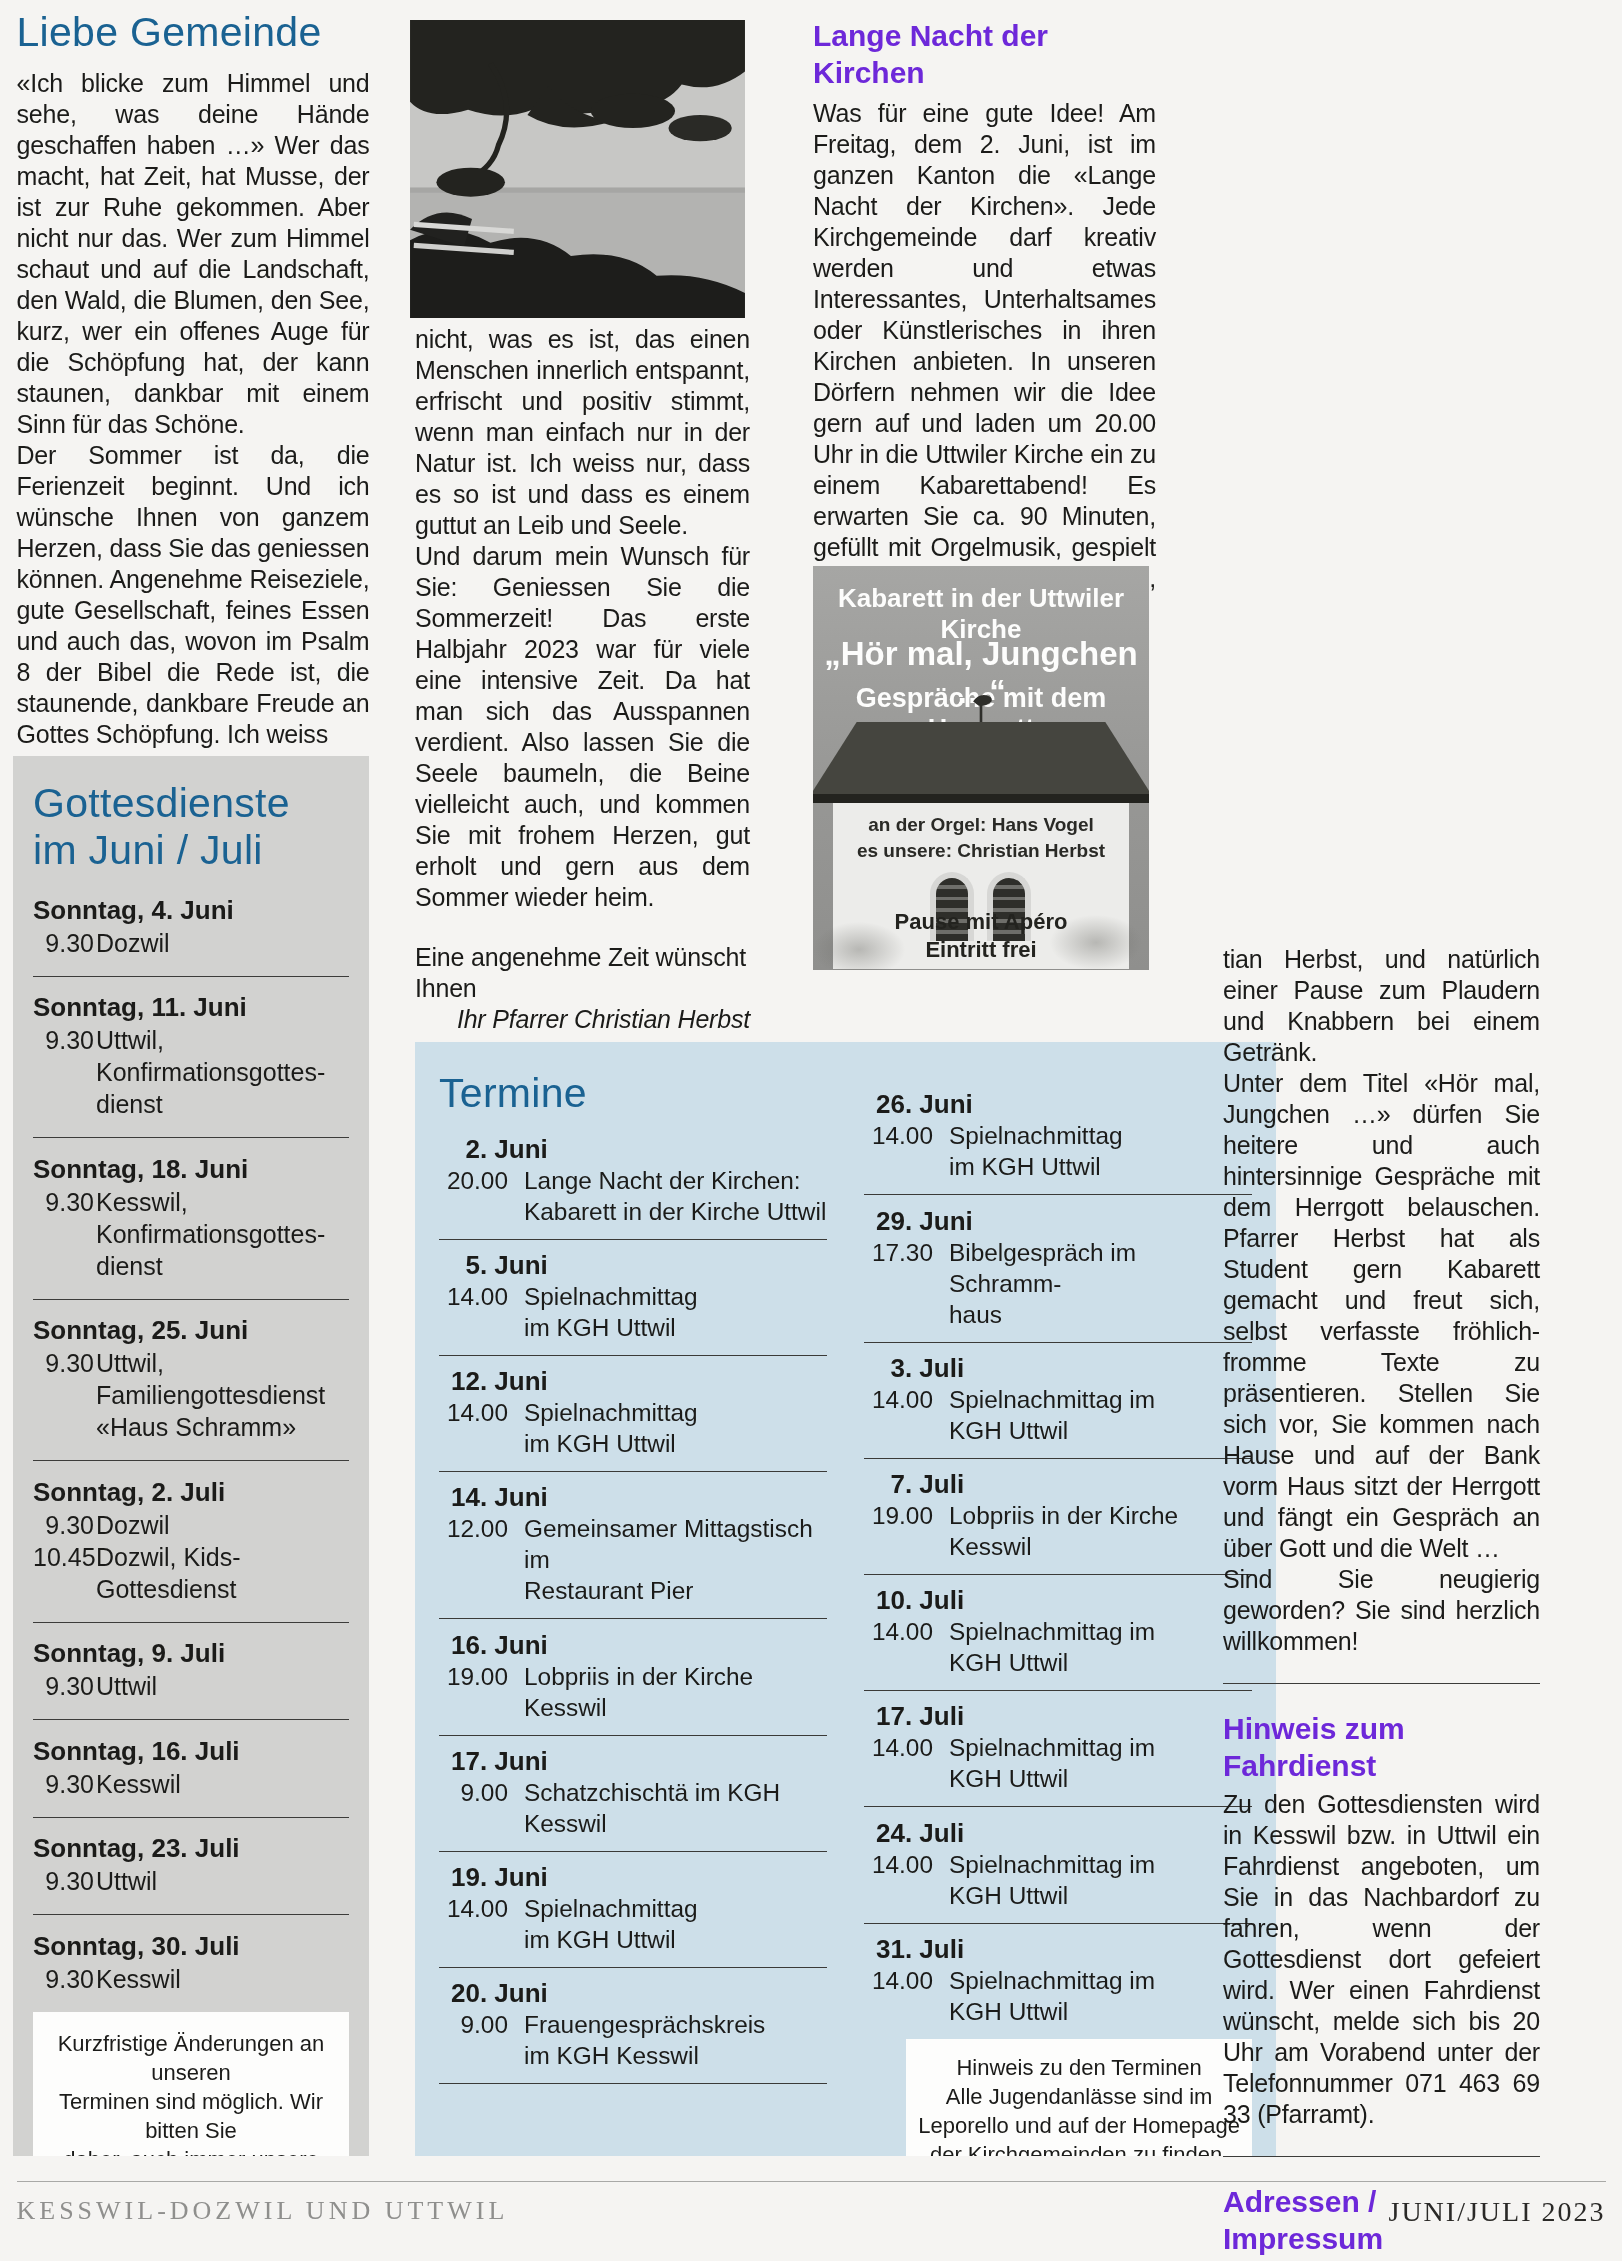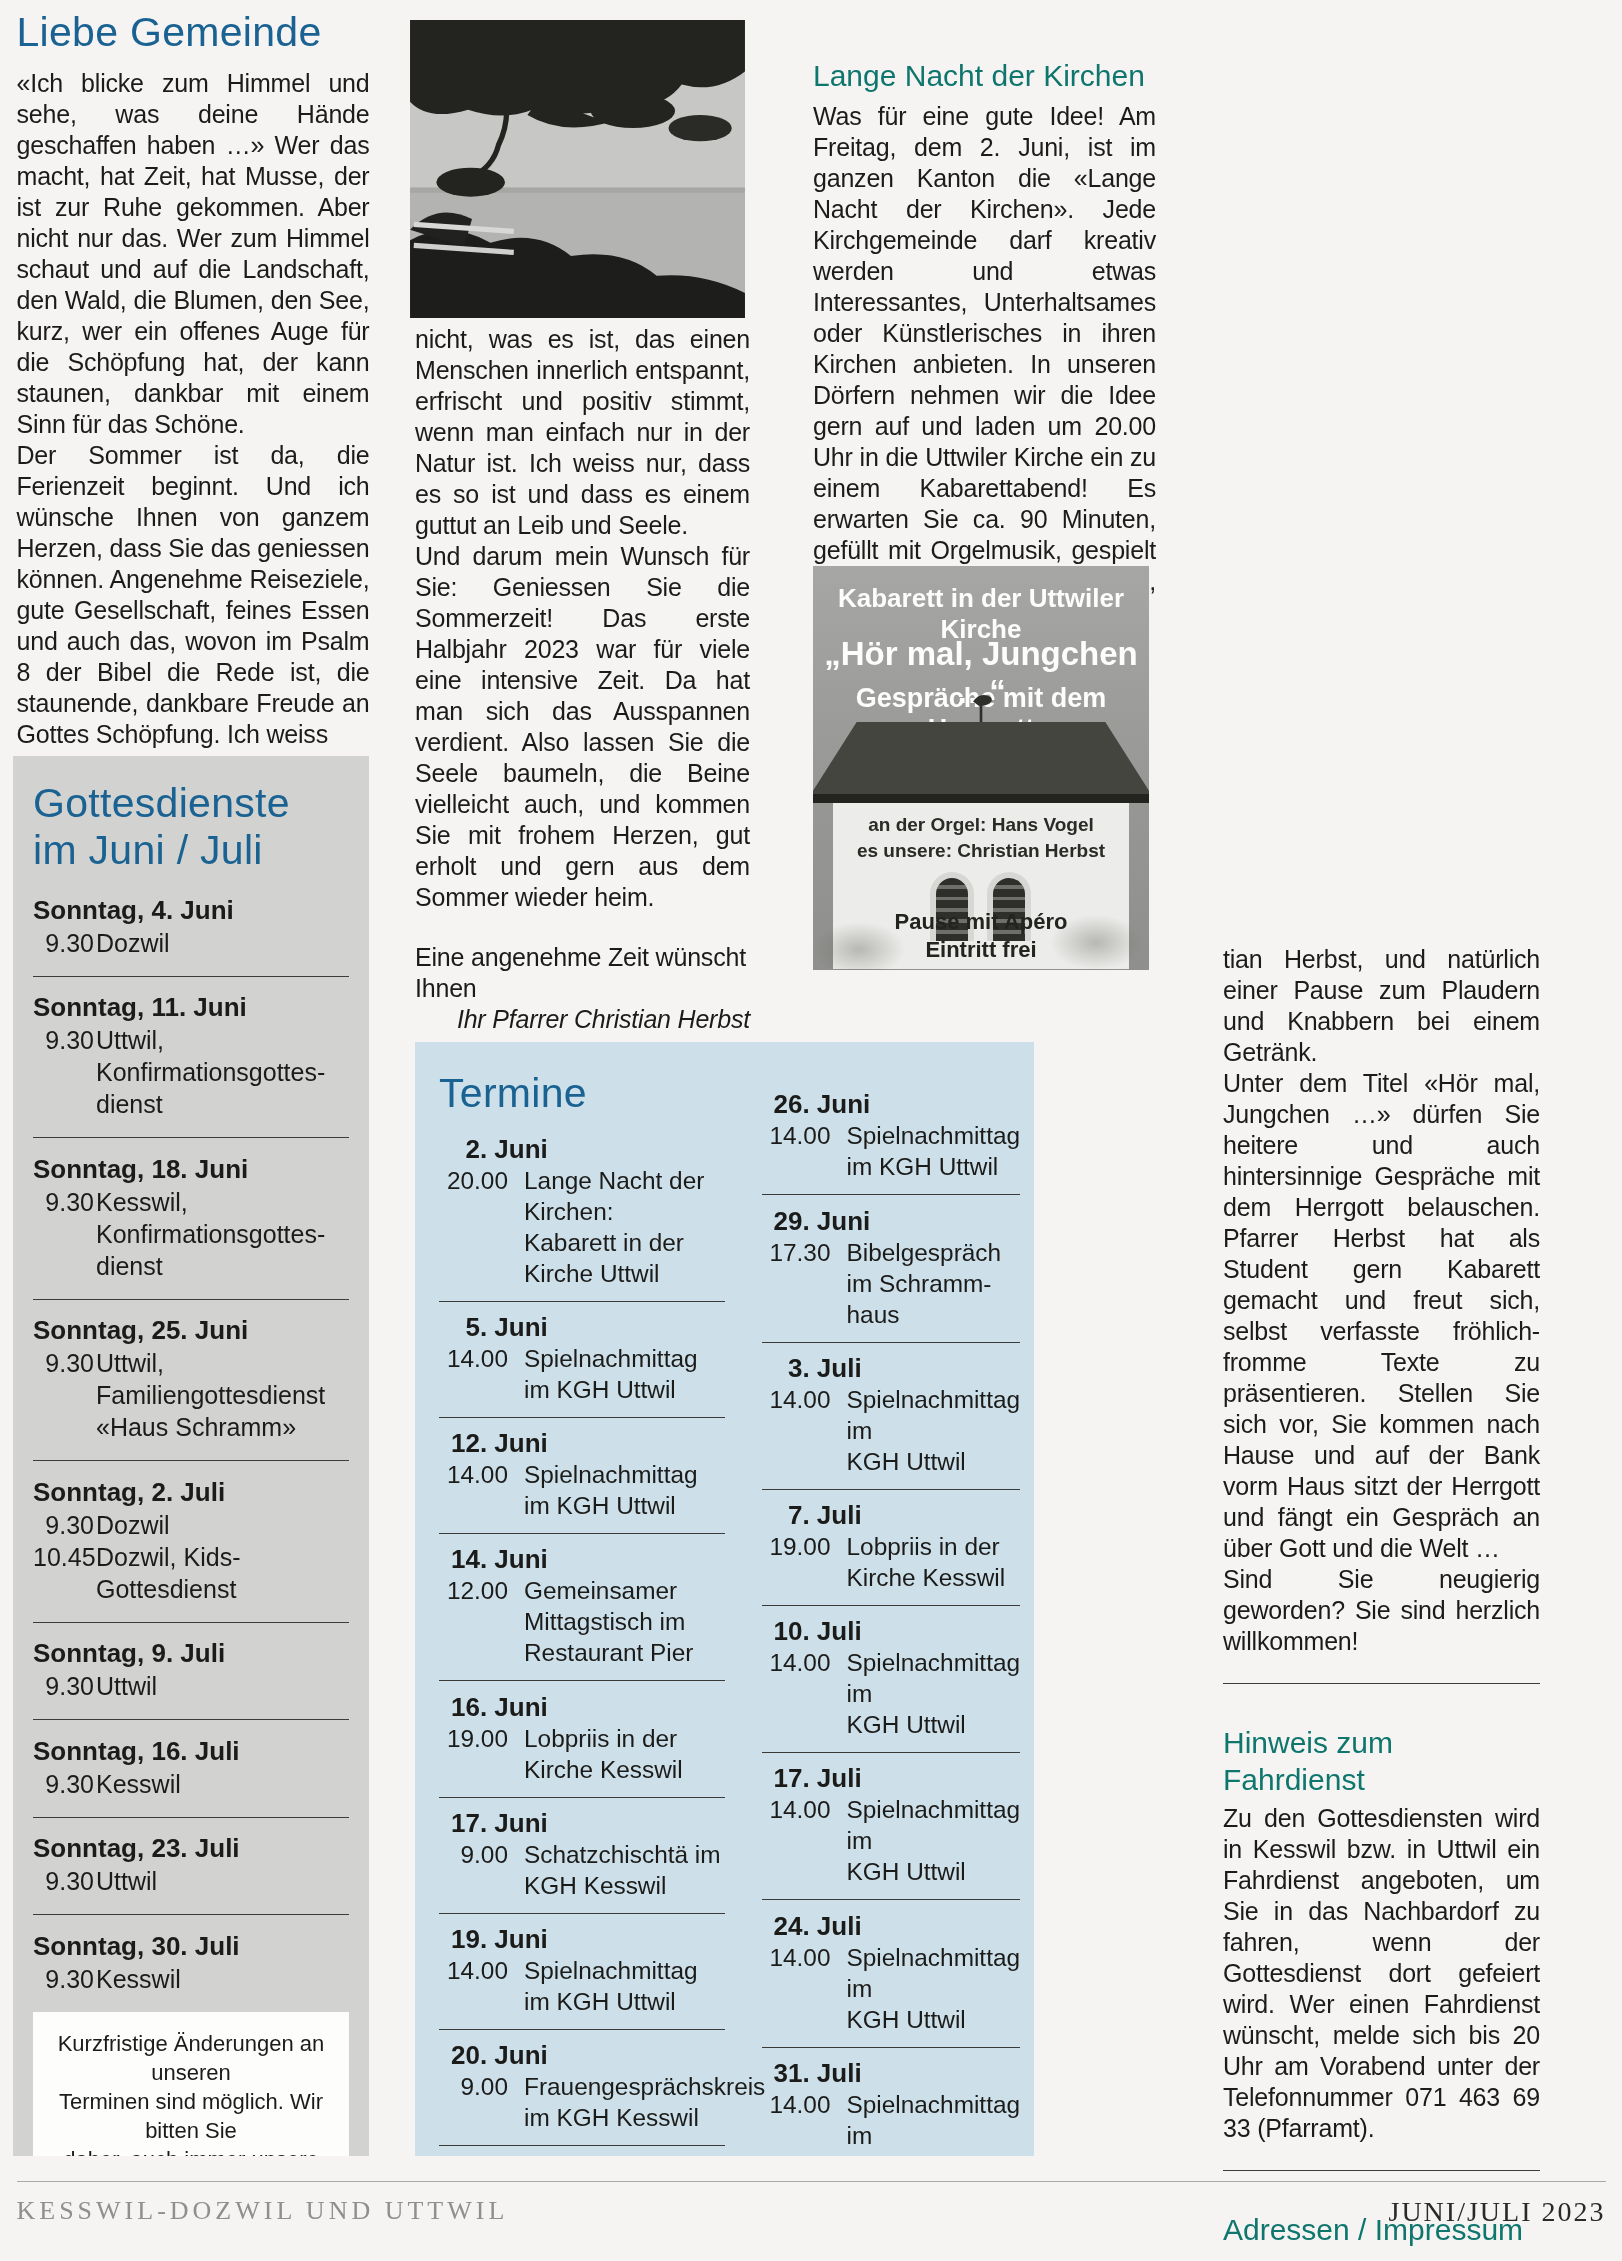--- a/index.html
+++ b/index.html
@@ -7,21 +7,21 @@
   body {
     font-family:"Liberation Sans", sans-serif;
     background:#f5f4f2;
     color:#1b1b19;
     position:relative;
     width:1622px; height:2261px;
     overflow:hidden;
   }
   .col { position:absolute; }
   .h-light { color:#1a6292; font-size:41px; font-weight:400; line-height:47px; letter-spacing:0.3px; }
-  .h-bold  { color:#0f766e; font-size:30px; font-weight:400; line-height:37px;margin-top:40px; }
+  .h-bold  { color:#6d28d9; font-size:30px; font-weight:700; line-height:37px; }
   .bt { font-size:25px; line-height:31px; text-align:justify; letter-spacing:-0.2px; }
   .bt p { margin:0; }
   .closing { margin-top:29px; text-align:left; }
   .sig { font-style:italic; }
   .rule { border:none; border-top:1.3px solid #3c3c3a; margin:26px 0; }
 
   
   .photo { position:absolute; left:410px; top:20px; width:335px; height:298px; overflow:hidden; background:#c7c7c5; }
 
   
@@ -52,21 +52,21 @@
   .g-entry:first-of-type { padding-top:9.2px; }
   .g-entry:last-of-type { border-bottom:none; }
   .g-date { font-weight:700; font-size:26px; line-height:33px; }
   .g-row { display:grid; grid-template-columns:61px 1fr; column-gap:2px; font-size:25px; line-height:32px; }
   .g-time { text-align:right; }
   .g-text { white-space:pre-line; }
   .g-note { margin-top:auto; background:#fdfdfc; padding:17px 13px; text-align:center;
             font-size:22px; line-height:29px; white-space:pre-line; }
 
   
-  .tbox { left:415px; top:1042px; width:619px; height:1114px; background:#cddfe9;
+  .tbox { left:415px; top:1042px; width:861px; height:1114px; background:#cddfe9;
           padding:28px 24px 26px 24px; display:flex; gap:37px; overflow:hidden; }
   .tcol { width:50%; display:flex; flex-direction:column; }
   .tbox .h-light { margin-bottom:6.6px; }
   .t-entry { border-bottom:1.3px solid #3a3a38; padding:9.2px 0 12px 0; }
   .t-entry:last-of-type { border-bottom:none; }
   .t-date { font-weight:700; font-size:26px; line-height:32px; padding-left:12px; }
   .t-row { display:grid; grid-template-columns:69px 1fr; column-gap:16px; font-size:24.4px; line-height:31px; }
   .t-time { text-align:right; }
   .t-text { white-space:pre-line; }
   .t-note { margin-top:auto; background:#fdfdfc; padding:14.5px 12px; text-align:center; }

